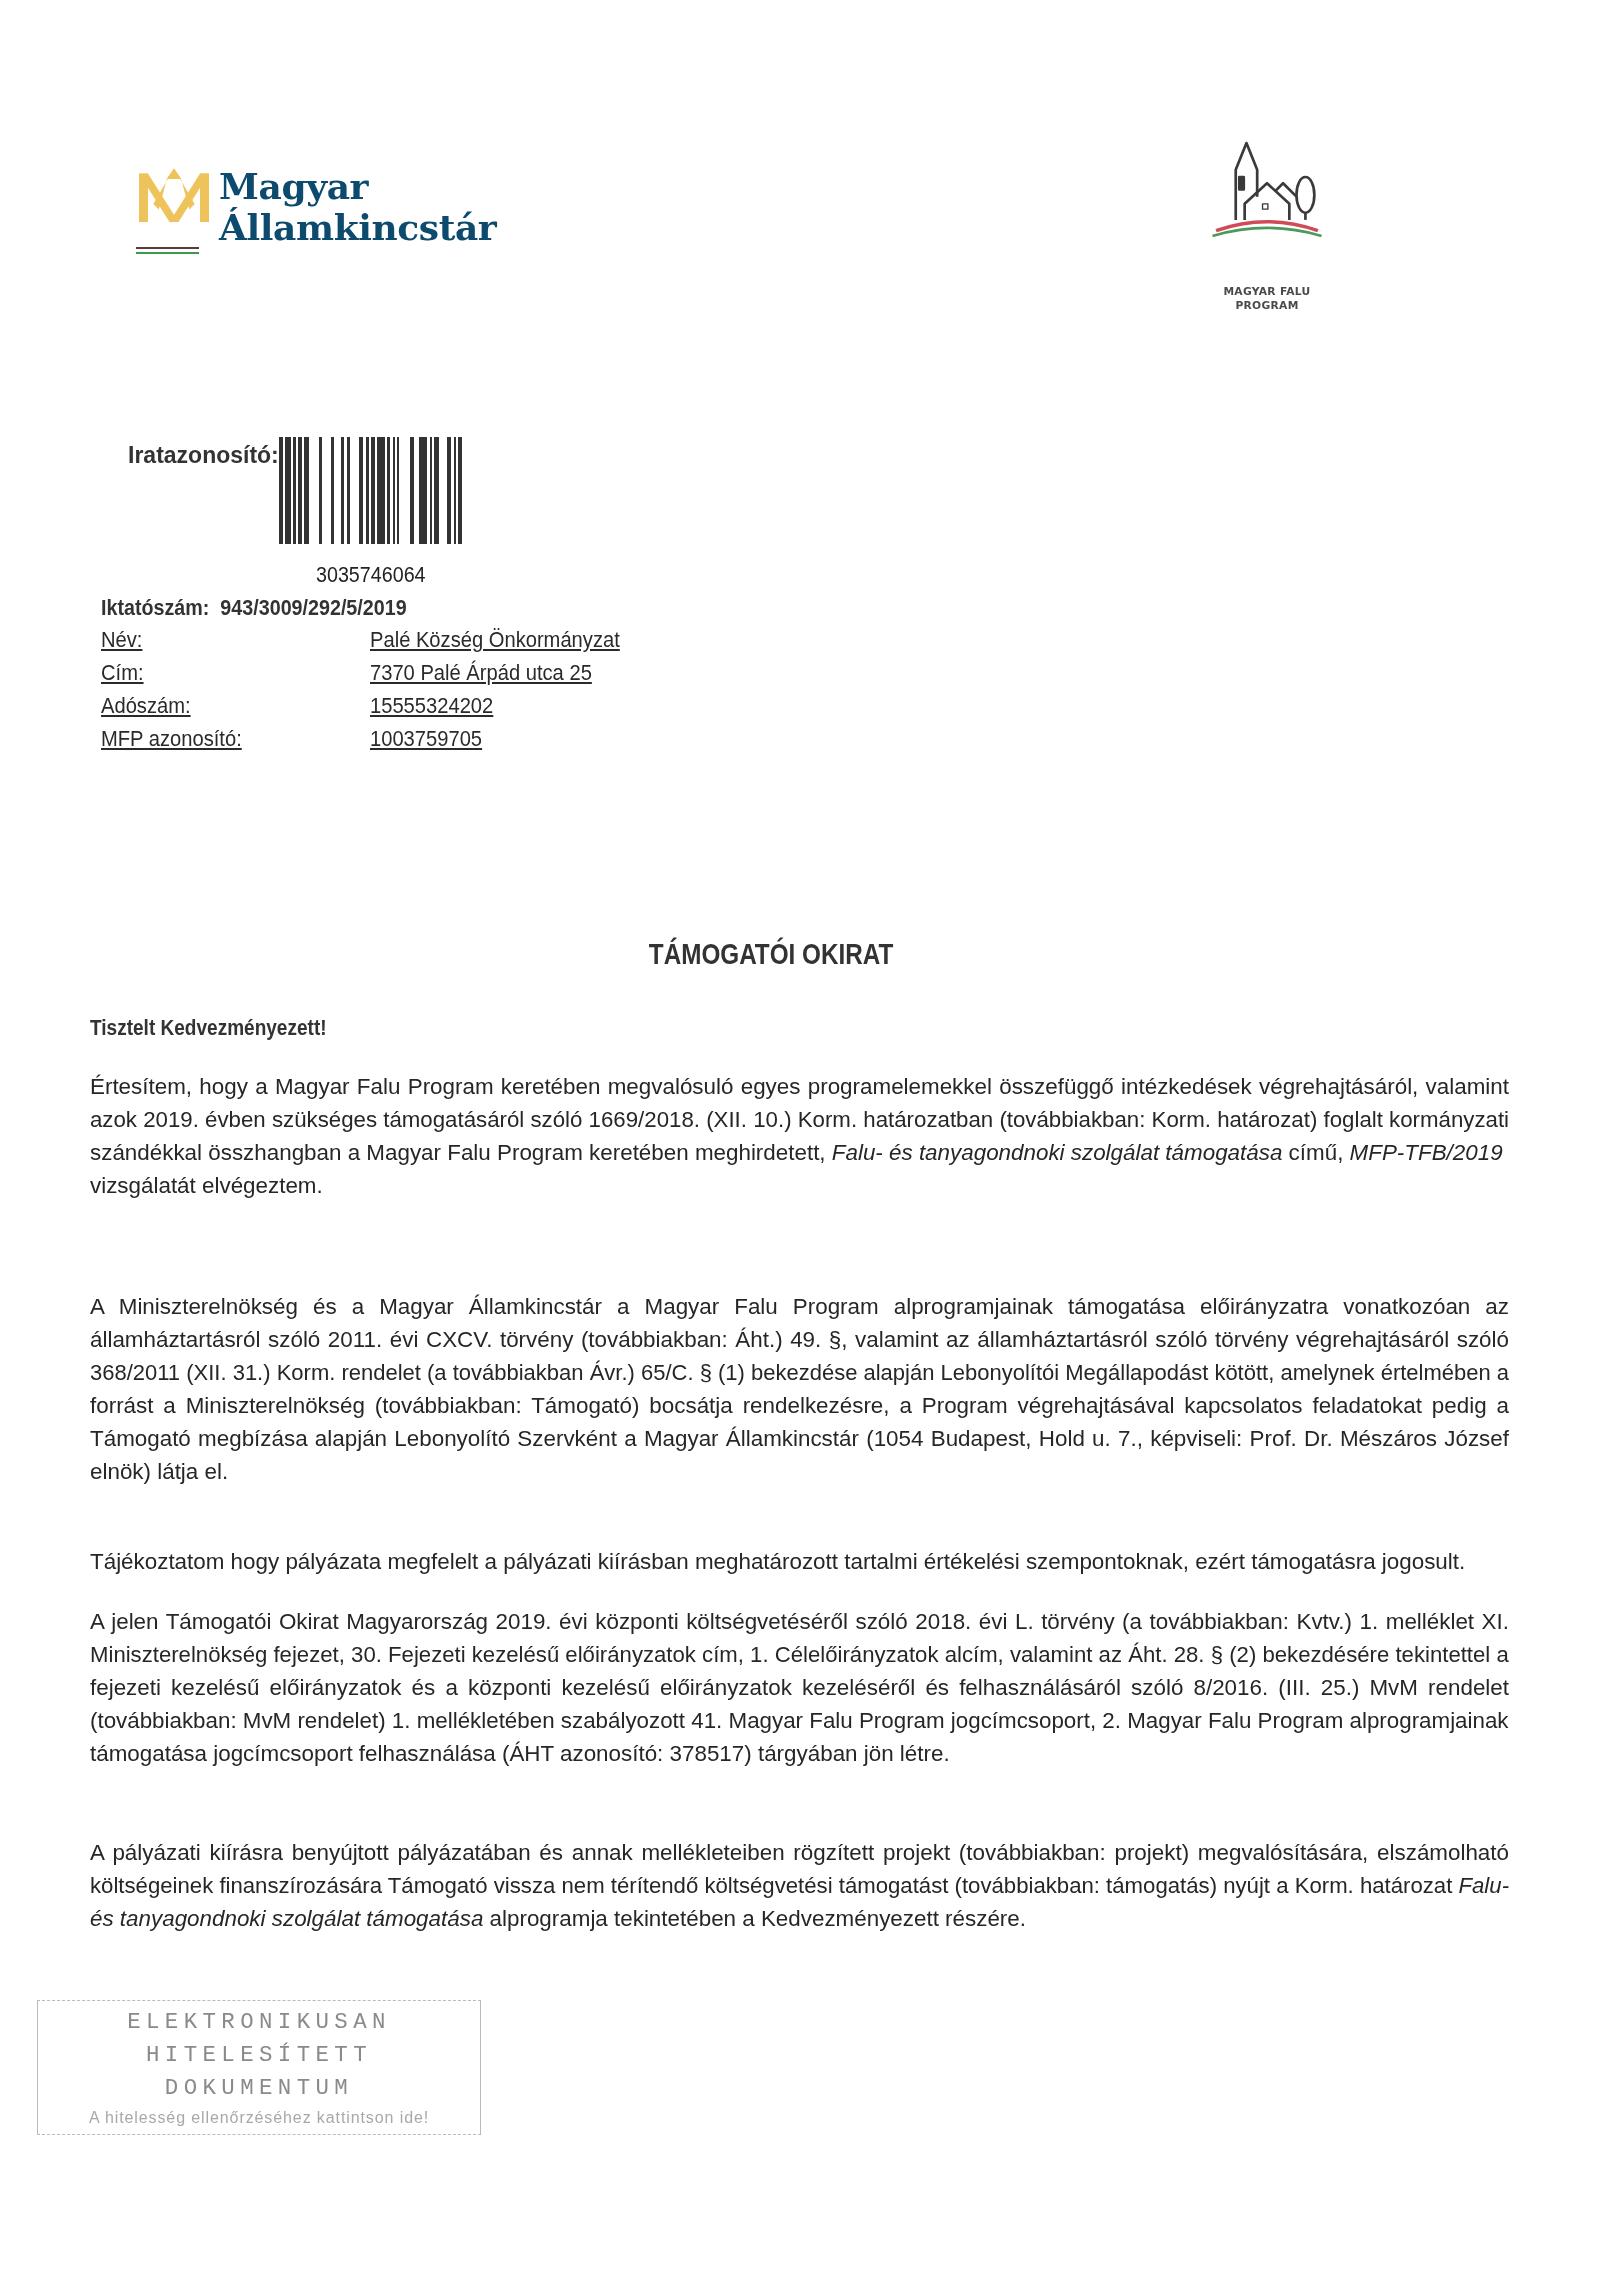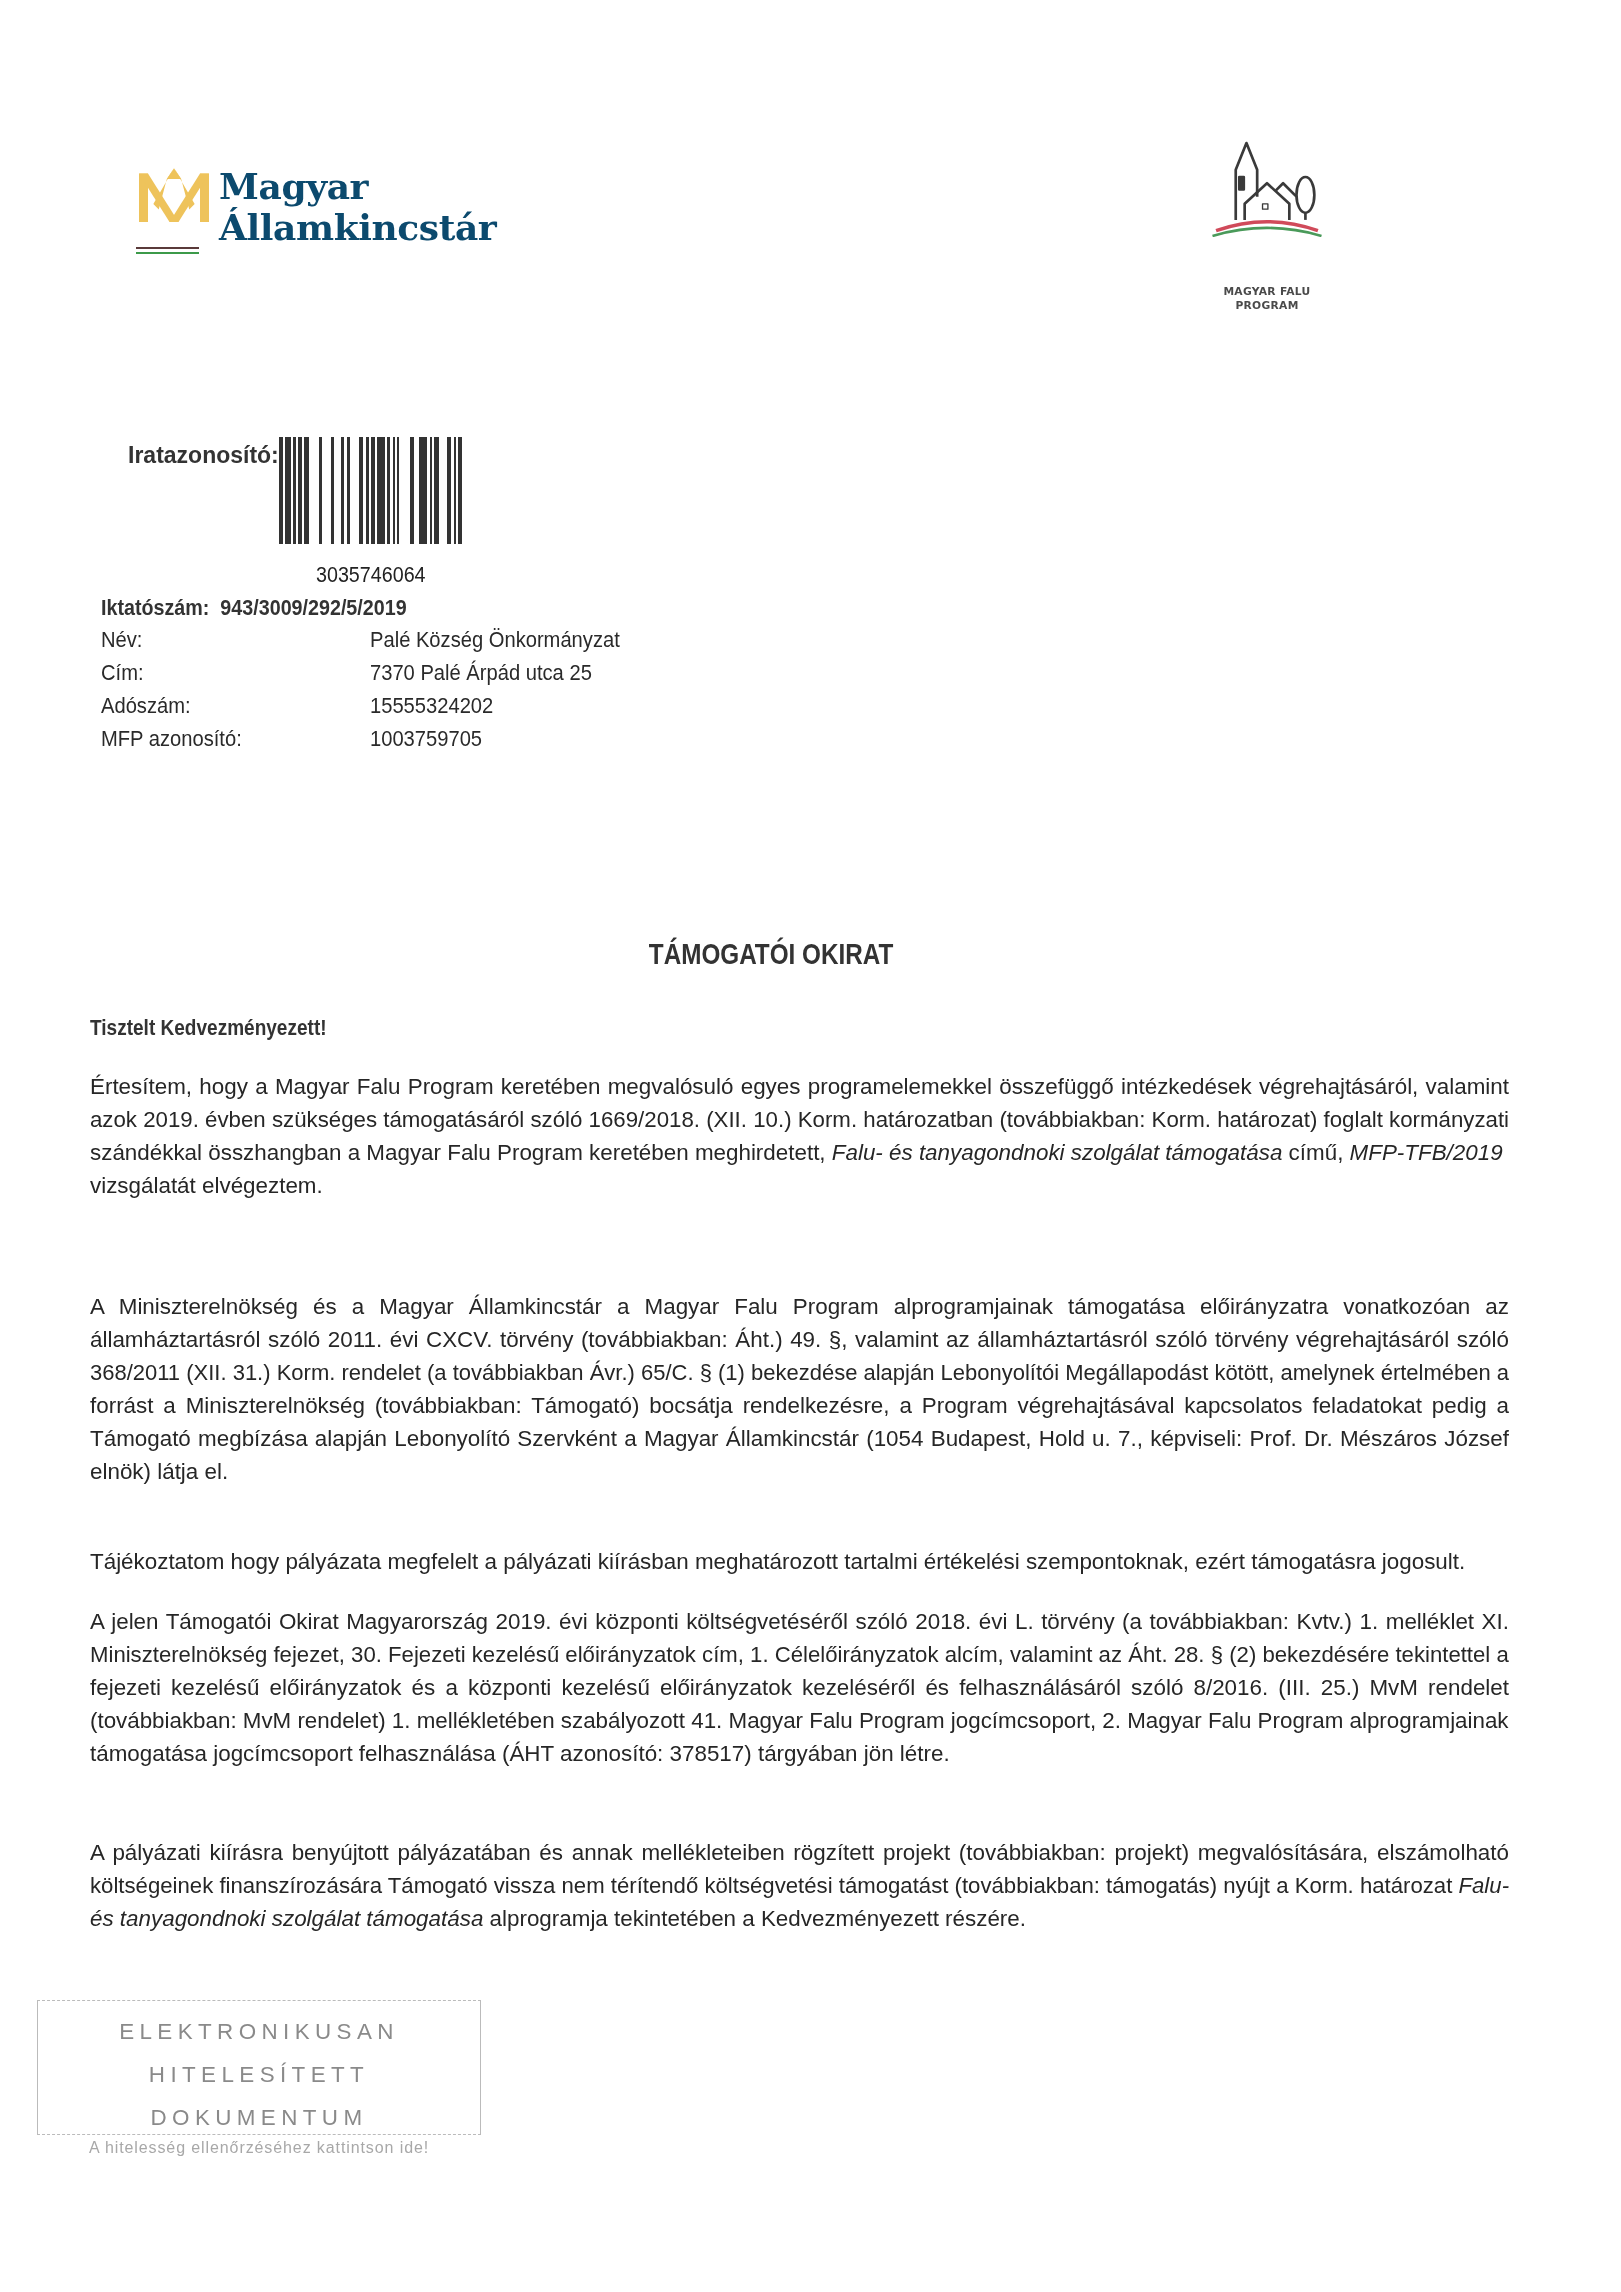--- a/index.html
+++ b/index.html
@@ -21,41 +21,41 @@
   .mfp-text { font-family: "DejaVu Sans", sans-serif; font-weight: bold; font-size: 10.7px;
               line-height: 14.3px; color: #4a4a4a; letter-spacing: 0.3px; margin-top: 48px; }
 
   
   .id-label { left: 128px; top: 442px; font-weight: bold; font-size: 23px; color: #333; }
   .barcode { left: 279px; top: 437px; width: 228px; height: 107px; display: flex; align-items: stretch; }
   .barcode span { display: block; background: #333; height: 100%; }
   .barcode-num { left: 316px; top: 562px; font-size: 22.4px; color: #222; transform: scaleX(0.88); transform-origin: left; }
   .reg-row { left: 101px; top: 595px; font-weight: bold; font-size: 22.4px; color: #333; transform: scaleX(0.88); transform-origin: left; white-space: nowrap; }
 
-  .info { left: 101px; top: 627px; width: 627px; }
+  .info { left: 101px; top: 627px; width: 627px; text-decoration: underline; }
   .info-row { display: flex; height: 33px; font-size: 22.4px; color: #2a2a2a; }
   .info-row .k { width: 269px; transform: scaleX(0.9); transform-origin: left; white-space: nowrap; }
   .info-row .v { transform: scaleX(0.9); transform-origin: left; white-space: nowrap; }
 
   .doc-title { left: 0; width: 1543px; top: 918px; text-align: center; font-weight: bold;
                font-size: 29.6px; color: #333; margin-top: 19px; }
   .doc-title span { display: inline-block; transform: scaleX(0.82); }
 
   .greeting { left: 90px; top: 1015px; font-weight: bold; font-size: 22.4px; color: #333;
               transform: scaleX(0.85); transform-origin: left; white-space: nowrap; }
 
   .para { position: absolute; left: 90px; width: 1419px; font-size: 22.4px; color: #262626; }
   .line { height: 33px; line-height: 33px; white-space: nowrap; overflow: visible; }
   .line.j { text-align: justify; text-align-last: justify; }
   em { font-style: italic; }
 
   
   .stamp { left: 37px; top: 2000px; width: 442px; height: 133px; border: 1.8px solid #bbb;
            border-top-style: dashed; border-bottom-style: dashed; color: #8a8a8a; text-align: center; }
-  .stamp .s1 { font-size: 22.4px; letter-spacing: 5.4px; margin-top: 19px; line-height: 24px; font-family: Liberation Sans, sans-serif; }
+  .stamp .s1 { font-size: 22.4px; letter-spacing: 5.4px; margin-top: 9px; line-height: 24px; font-family: Liberation Mono, monospace; }
   .stamp .s4 { font-size: 16px; margin-top: 9px; color: #a8a8a8; letter-spacing: 0.9px; }
 </style>
 </head>
 <body>
 
 <div class="abs mak-logo">
   <svg class="mak-icon" viewBox="0 0 78 62">
     <g fill="#EEC35B">
       <polygon points="0,6 10,6 10,60 0,60"></polygon>
       <polygon points="68,6 78,6 78,60 68,60"></polygon>

